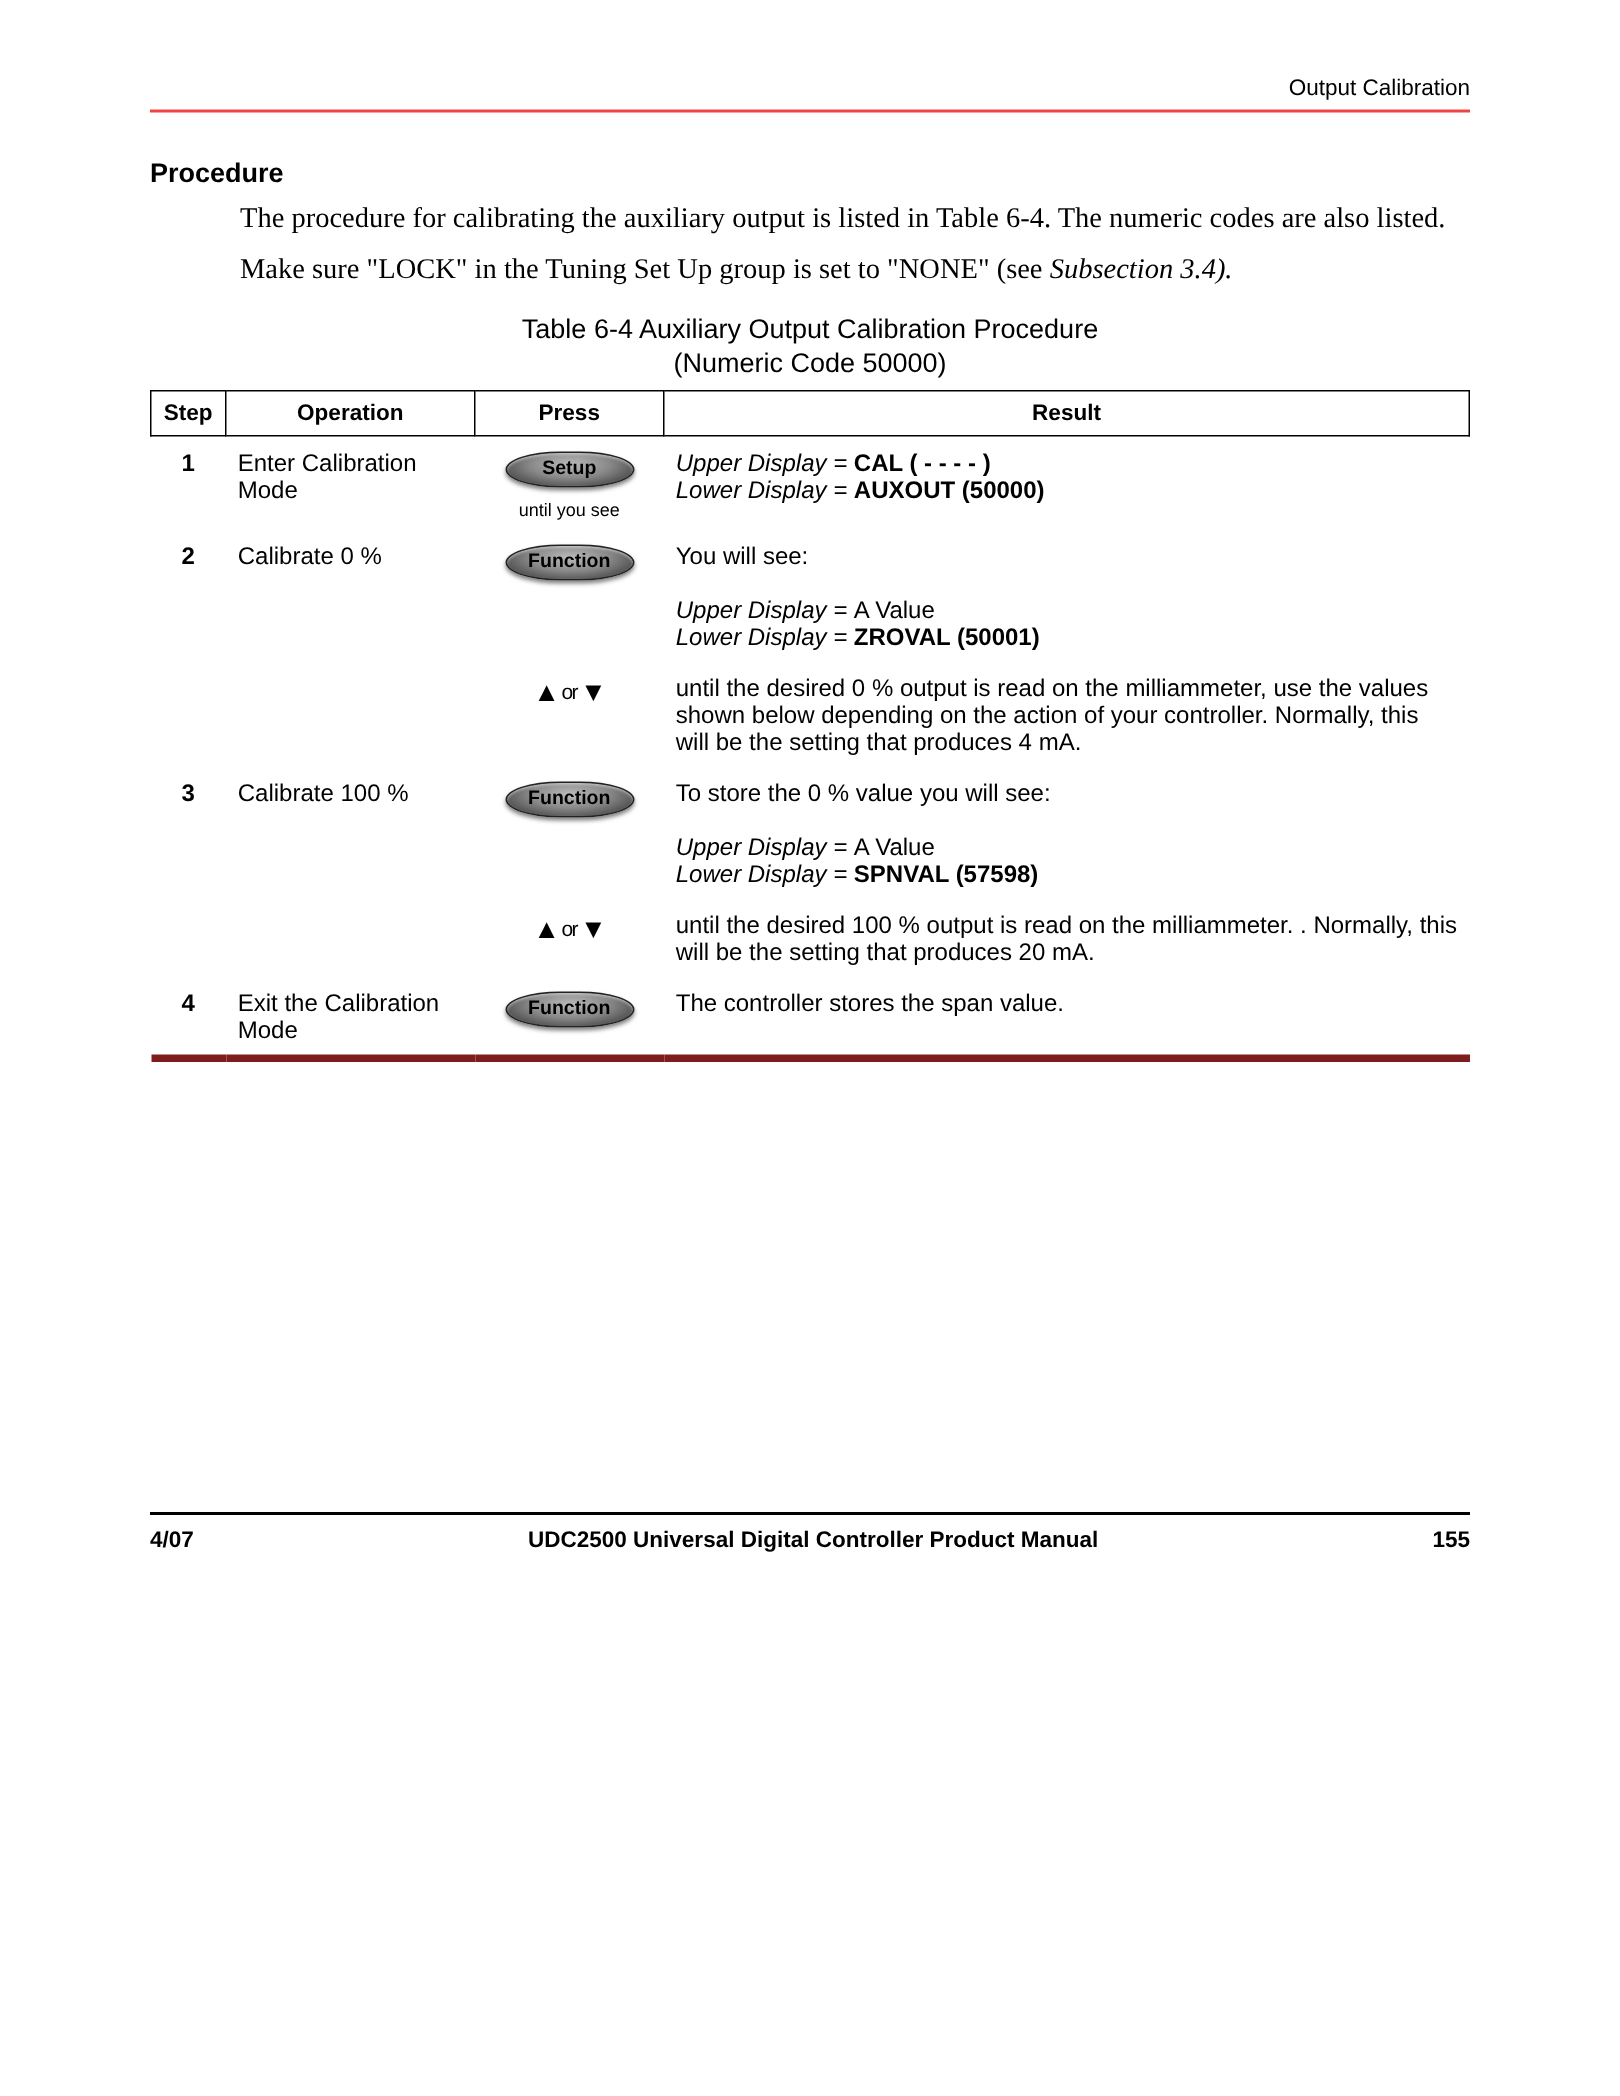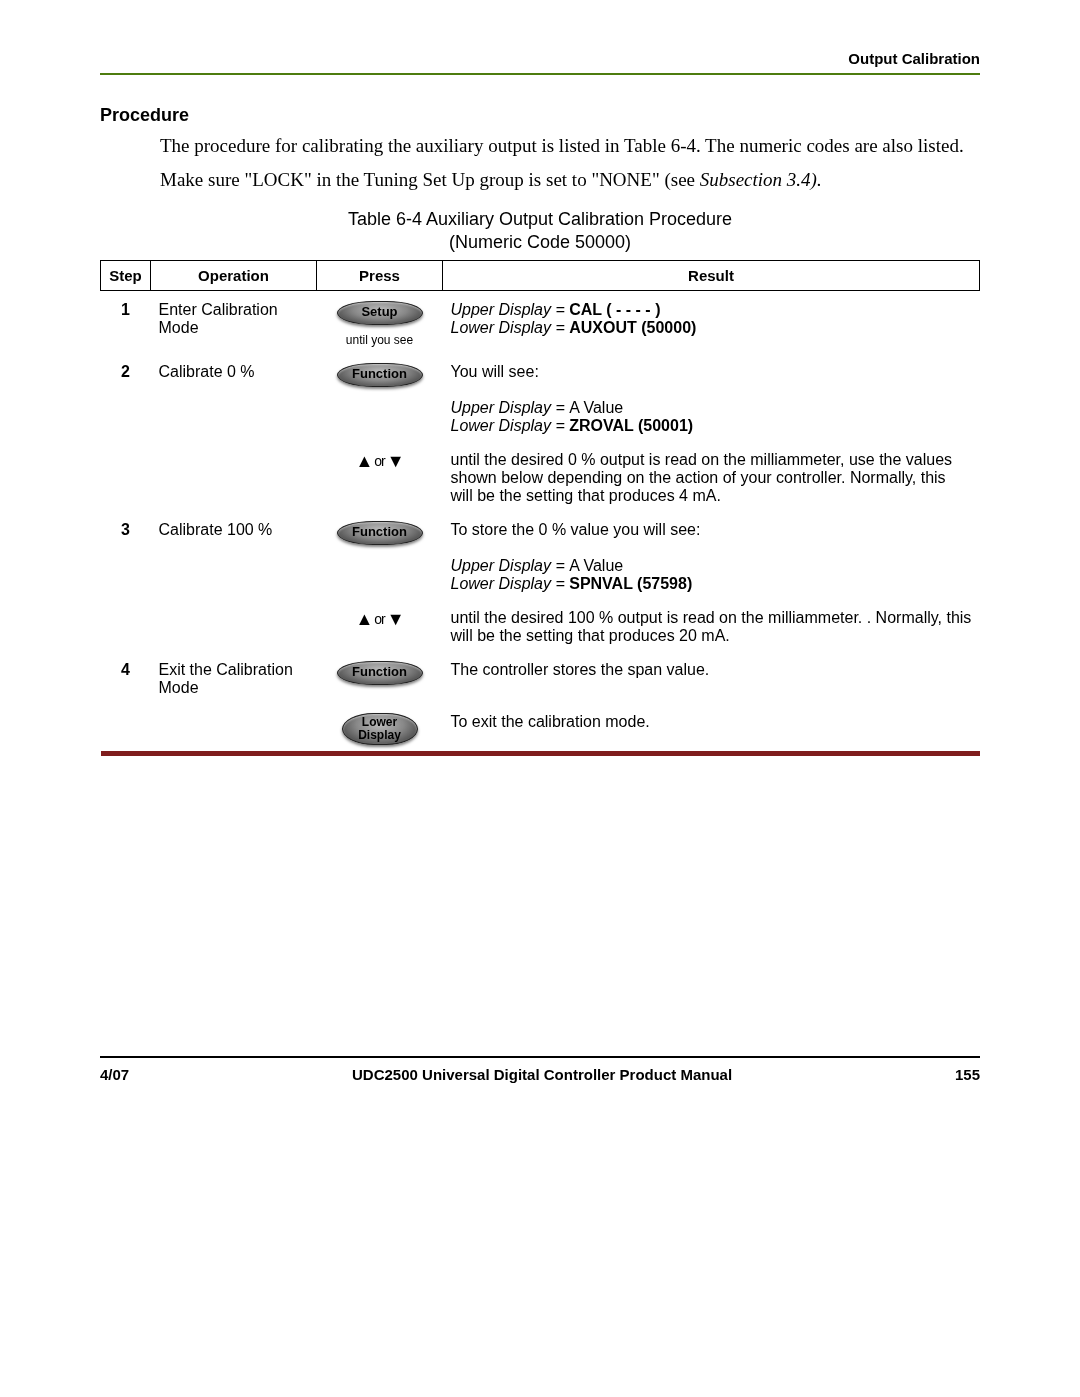--- a/index.html
+++ b/index.html
@@ -6,24 +6,24 @@
     font-family: Arial, Helvetica, sans-serif;
     font-size: 17px;
     color: #000;
     background: #fff;
     margin: 0;
     padding: 50px 100px 40px 100px;
     width: 880px;
   }
   .top-header {
     text-align: right;
-    font-weight: bold;
+    font-weight: normal;
     font-size: 15px;
     padding-bottom: 6px;
-    border-bottom: 2px solid #4d7c0f;
+    border-bottom: 2px solid #ef4444;
     margin-bottom: 30px;
   }
   .section-heading {
     font-weight: bold;
     font-size: 18px;
     margin-bottom: 8px;
   }
   .body-text {
     font-family: "Times New Roman", Times, serif;
     font-size: 19px;
@@ -195,31 +195,20 @@
 
   <tr>
     <td class="step">4</td>
     <td class="op">Exit the Calibration Mode</td>
     <td class="press">
       <span class="key">Function</span>
     </td>
     <td class="result">The controller stores the span value.</td>
   </tr>
 
-  <tr>
-    <td class="step"></td>
-    <td class="op"></td>
-    <td class="press">
-      <span class="key small">
-        <span>Lower</span><br>
-        <span>Display</span>
-      </span>
-    </td>
-    <td class="result">To exit the calibration mode.</td>
-  </tr>
 </tbody>
   </table>
 
 <div class="footer">
   <span>4/07</span>
   <span>UDC2500 Universal Digital Controller Product Manual</span>
   <span>155</span>
 </div>
 
 </body></html>

